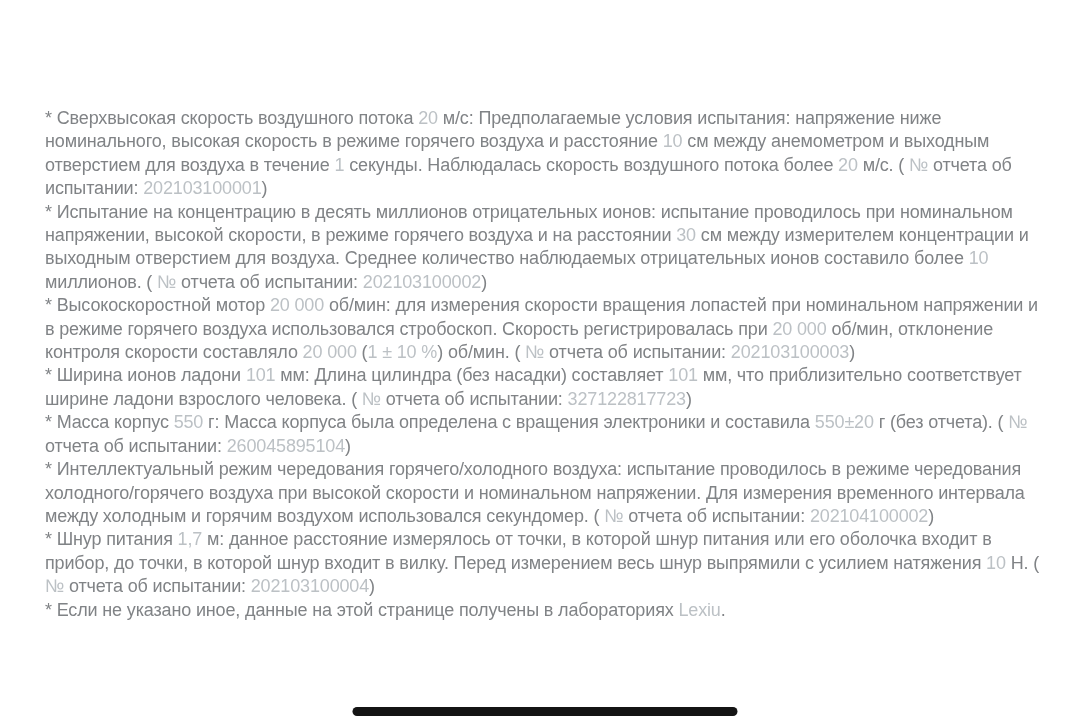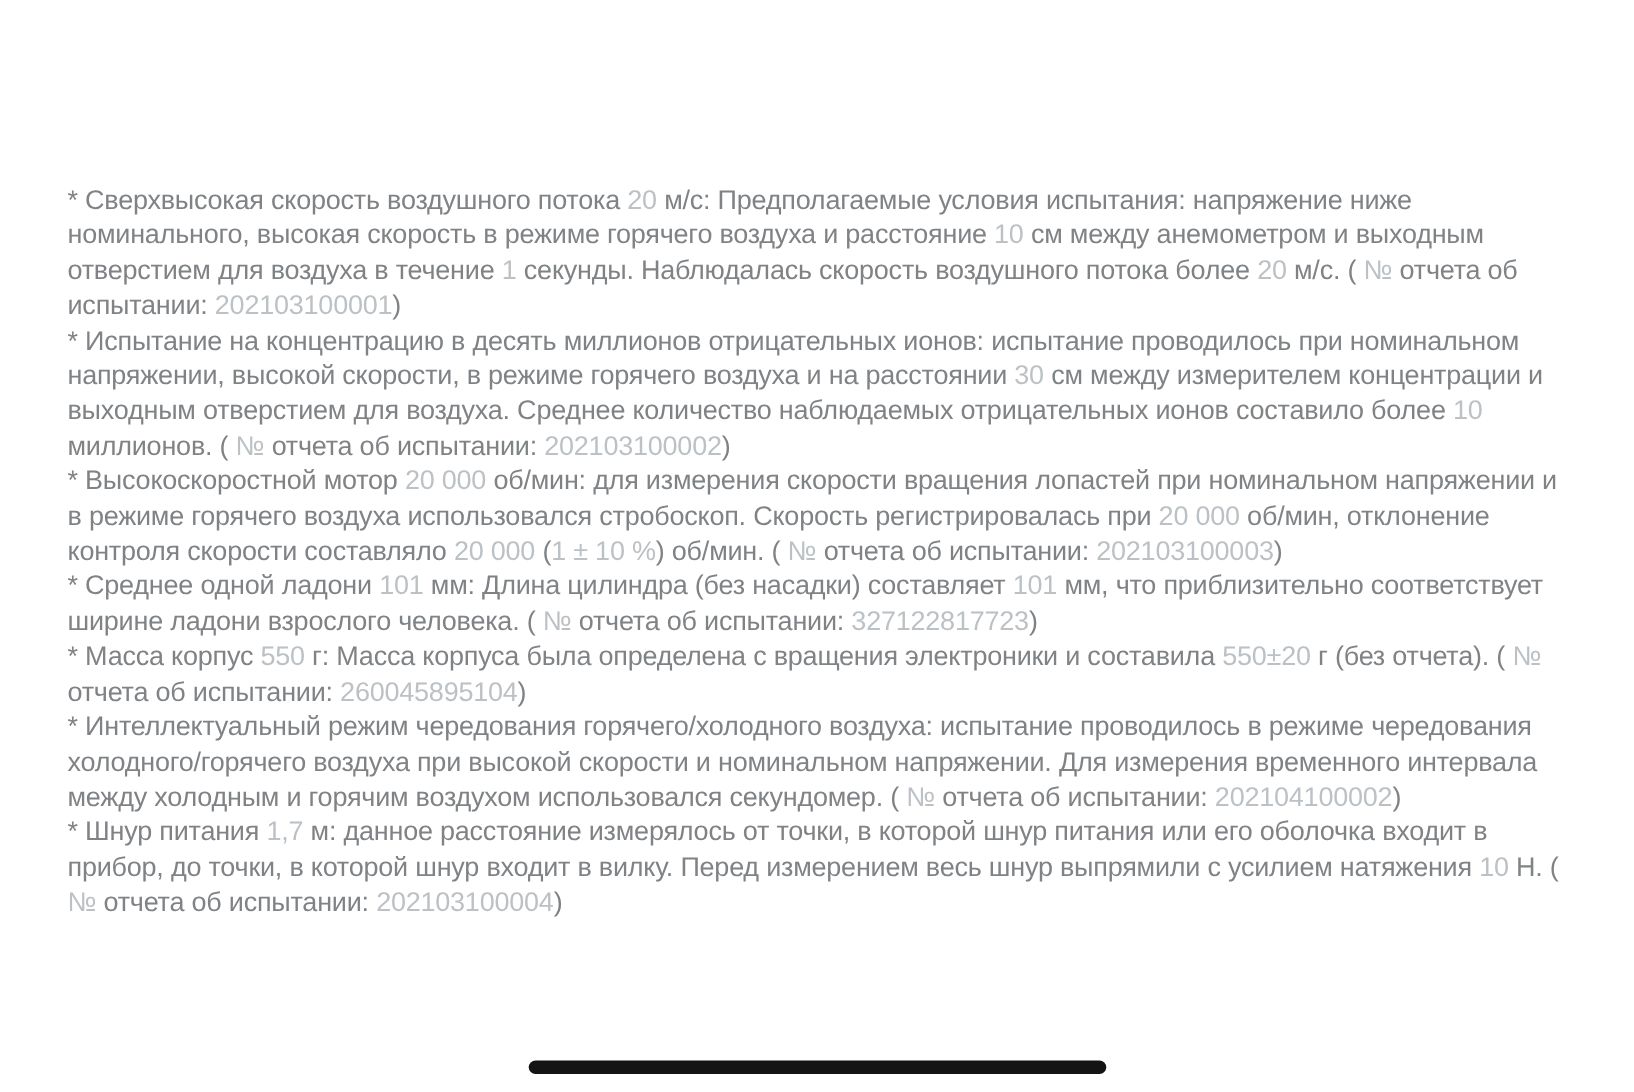--- a/index.html
+++ b/index.html
@@ -17,21 +17,21 @@
     width: 1089px;
     height: 728px;
     position: relative;
     background: var(--bg);
     overflow: hidden;
     font-family: "Liberation Sans", "DejaVu Sans", sans-serif;
   }
   .footnotes {
     position: absolute;
     left: 45px;
-    top: 122px;
+    top: 107px;
     width: 1004px;
     font-size: 18px;
     line-height: 23.4px;
     letter-spacing: -0.15px;
     color: var(--text);
     text-align: left;
   }
   .footnotes p {
     margin: 0;
     padding: 0;
@@ -51,20 +51,21 @@
   }
 </style>
 </head>
 <body>
 
 <main>
   <section class="footnotes">
       <p><span>* Сверхвысокая скорость воздушного потока </span><span class="muted">20</span><span> м/с: Предполагаемые условия испытания: напряжение ниже номинального, высокая скорость в режиме горячего воздуха и расстояние </span><span class="muted">10</span><span> см между анемометром и выходным отверстием для воздуха в течение </span><span class="muted">1</span><span> секунды. Наблюдалась скорость воздушного потока более </span><span class="muted">20</span><span> м/с. ( </span><span class="muted">№</span><span> отчета об испытании: </span><span class="muted">202103100001</span><span>)</span></p>
       <p><span>* Испытание на концентрацию в десять миллионов отрицательных ионов: испытание проводилось при номинальном напряжении, высокой скорости, в режиме горячего воздуха и на расстоянии </span><span class="muted">30</span><span> см между измерителем концентрации и выходным отверстием для воздуха. Среднее количество наблюдаемых отрицательных ионов составило более </span><span class="muted">10</span><span> миллионов. ( </span><span class="muted">№</span><span> отчета об испытании: </span><span class="muted">202103100002</span><span>)</span></p>
       <p><span>* Высокоскоростной мотор </span><span class="muted">20&nbsp;000</span><span> об/мин: для измерения скорости вращения лопастей при номинальном напряжении и в режиме горячего воздуха использовался стробоскоп. Скорость регистрировалась при </span><span class="muted">20&nbsp;000</span><span> об/мин, отклонение контроля скорости составляло </span><span class="muted">20&nbsp;000</span><span> (</span><span class="muted">1&nbsp;±&nbsp;10&nbsp;%</span><span>) об/мин. ( </span><span class="muted">№</span><span> отчета об испытании: </span><span class="muted">202103100003</span><span>)</span></p>
-      <p><span>* Среднее одной ладони </span><span class="muted">101</span><span> мм: Длина цилиндра (без насадки) составляет </span><span class="muted">101</span><span> мм, что приблизительно соответствует ширине ладони взрослого человека. ( </span><span class="muted">№</span><span> отчета об испытании: </span><span class="muted">327122817723</span><span>)</span></p>
+      <p><span>* Ширина ионов ладони </span><span class="muted">101</span><span> мм: Длина цилиндра (без насадки) составляет </span><span class="muted">101</span><span> мм, что приблизительно соответствует ширине ладони взрослого человека. ( </span><span class="muted">№</span><span> отчета об испытании: </span><span class="muted">327122817723</span><span>)</span></p>
       <p><span>* Масса корпус </span><span class="muted">550</span><span> г: Масса корпуса была определена с вращения электроники и составила </span><span class="muted">550±20</span><span> г (без отчета). ( </span><span class="muted">№</span><span> отчета об испытании: </span><span class="muted">260045895104</span><span>)</span></p>
       <p><span>* Интеллектуальный режим чередования горячего/холодного воздуха: испытание проводилось в режиме чередования холодного/горячего воздуха при высокой скорости и номинальном напряжении. Для измерения временного интервала между холодным и горячим воздухом использовался секундомер. ( </span><span class="muted">№</span><span> отчета об испытании: </span><span class="muted">202104100002</span><span>)</span></p>
       <p><span>* Шнур питания </span><span class="muted">1,7</span><span> м: данное расстояние измерялось от точки, в которой шнур питания или его оболочка входит в прибор, до точки, в которой шнур входит в вилку. Перед измерением весь шнур выпрямили с усилием натяжения </span><span class="muted">10</span><span> Н. ( </span><span class="muted">№</span><span> отчета об испытании: </span><span class="muted">202103100004</span><span>)</span></p>
+      <p><span>* Если не указано иное, данные на этой странице получены в лабораториях </span><span class="muted">Lexiu</span><span>.</span></p>
     </section>
 
   <div class="home-indicator"></div>
 </main>
 
 </body></html>

